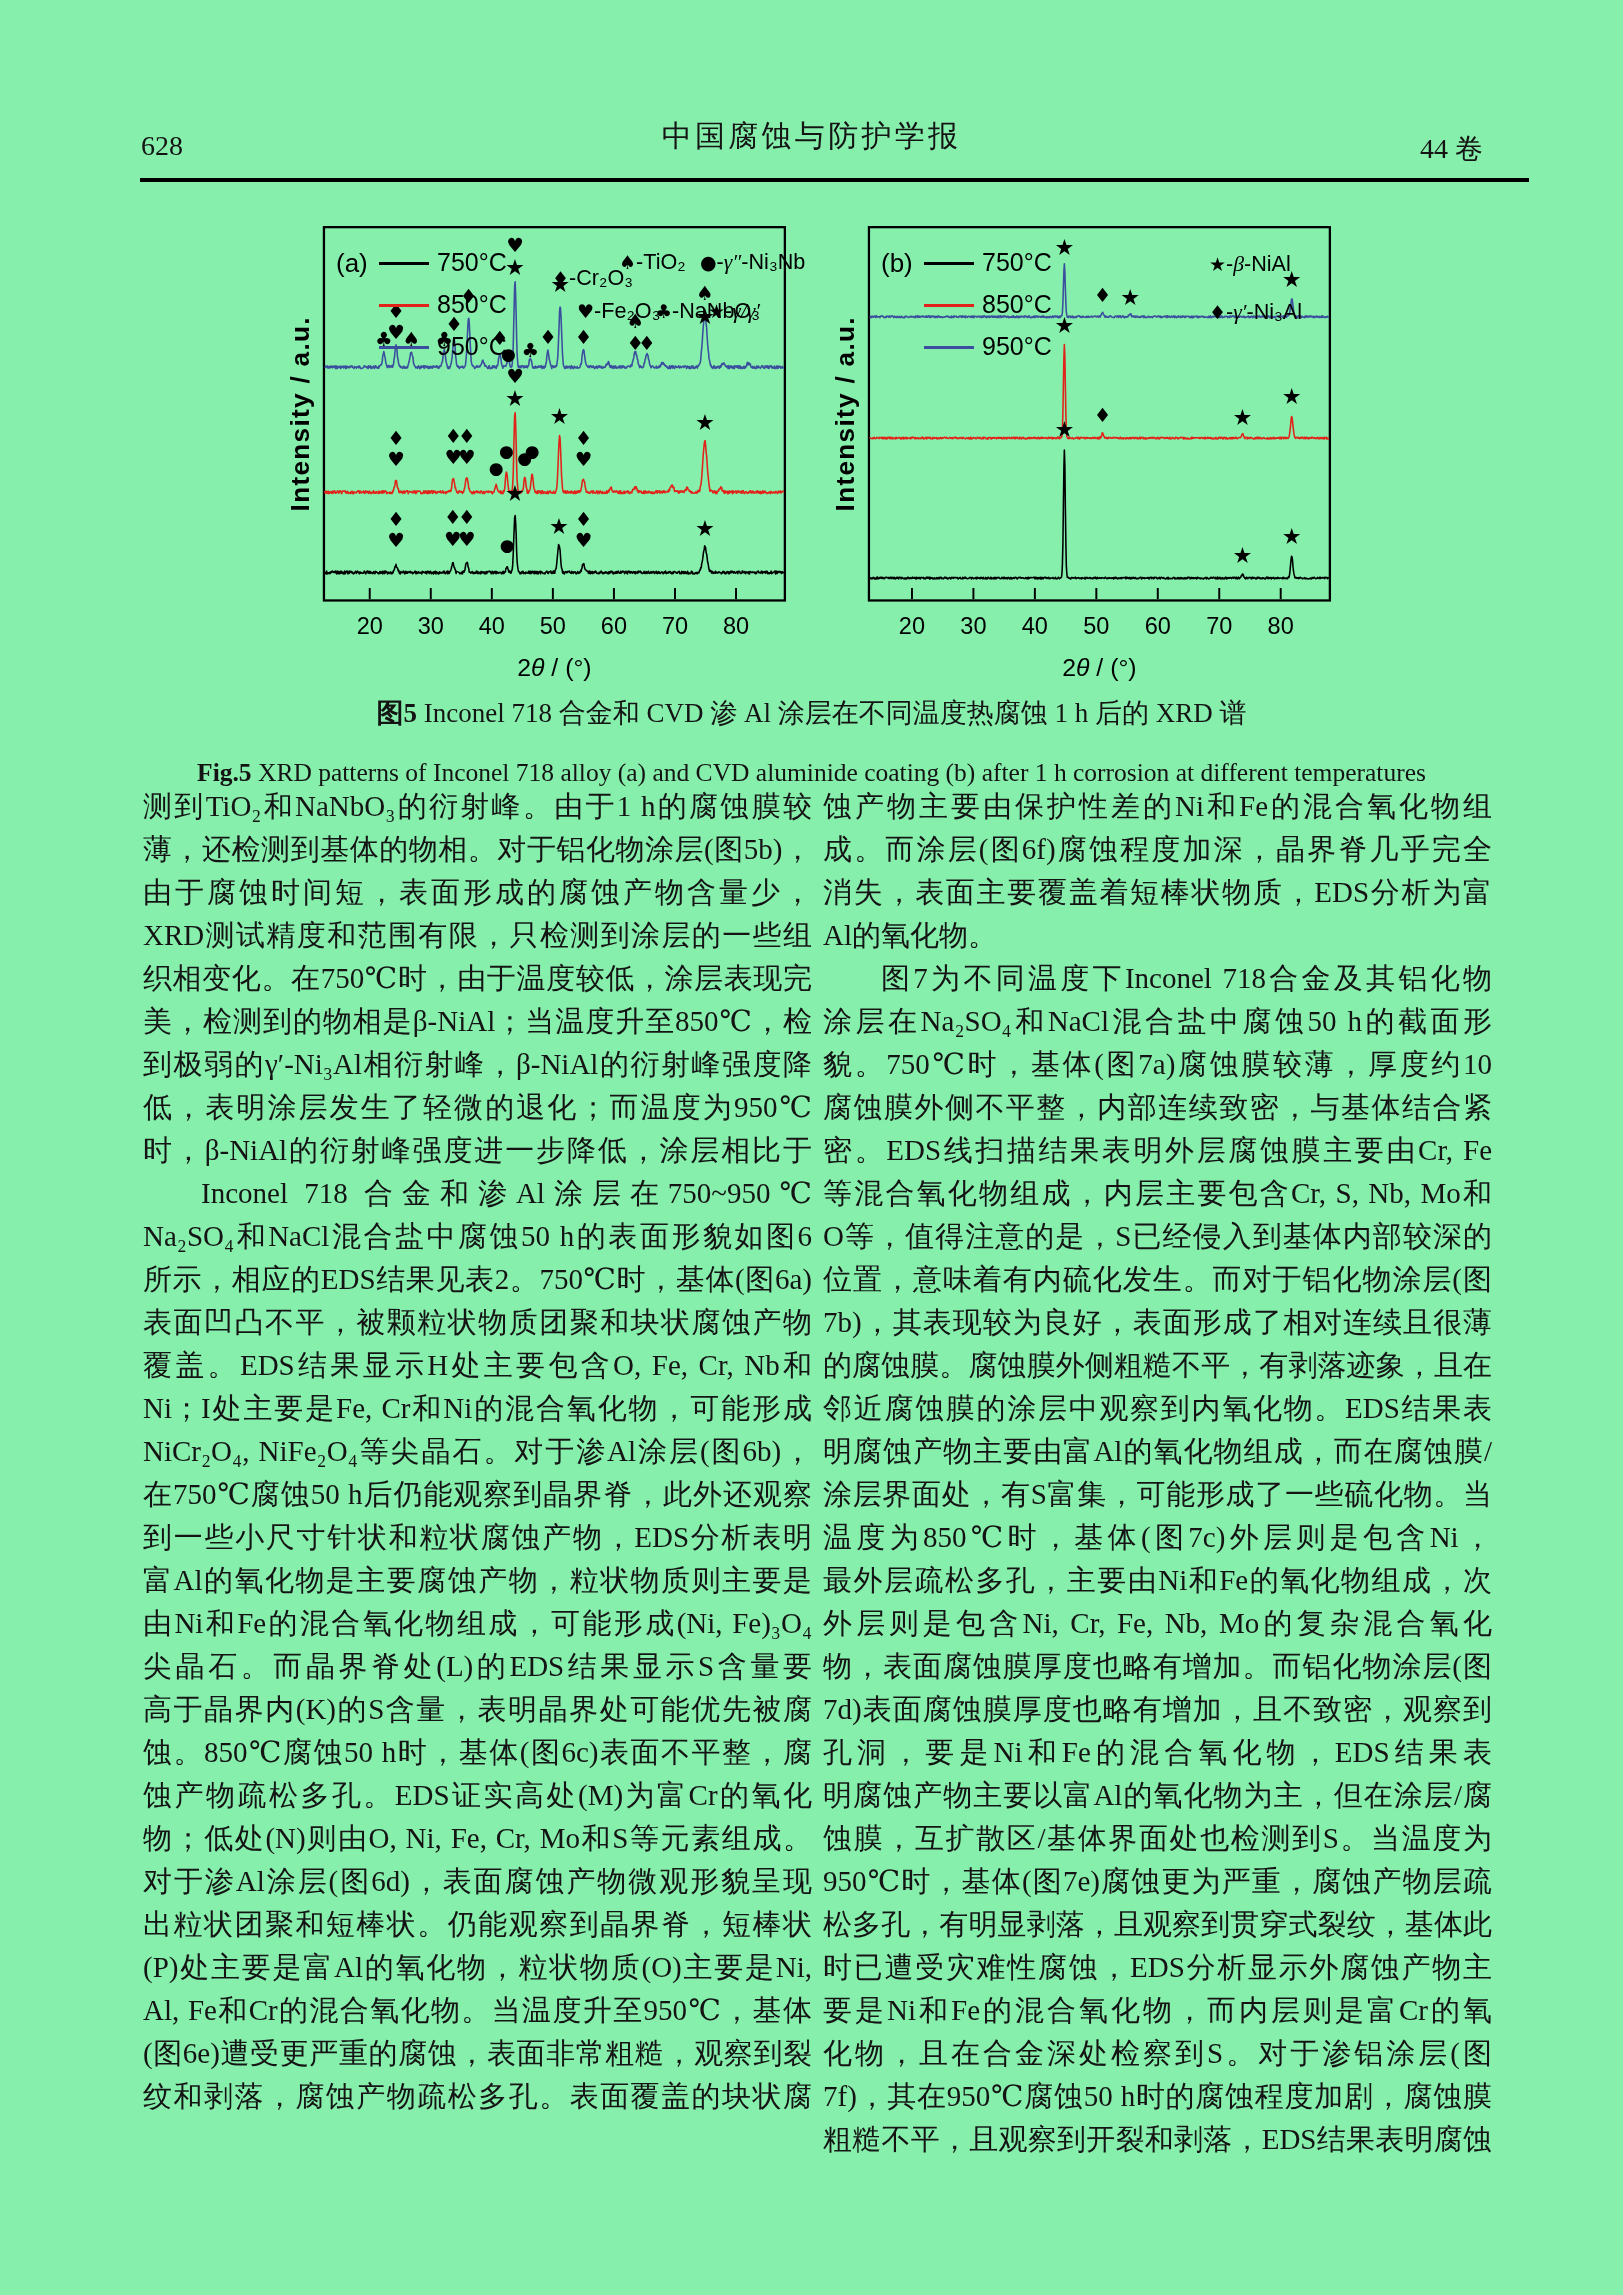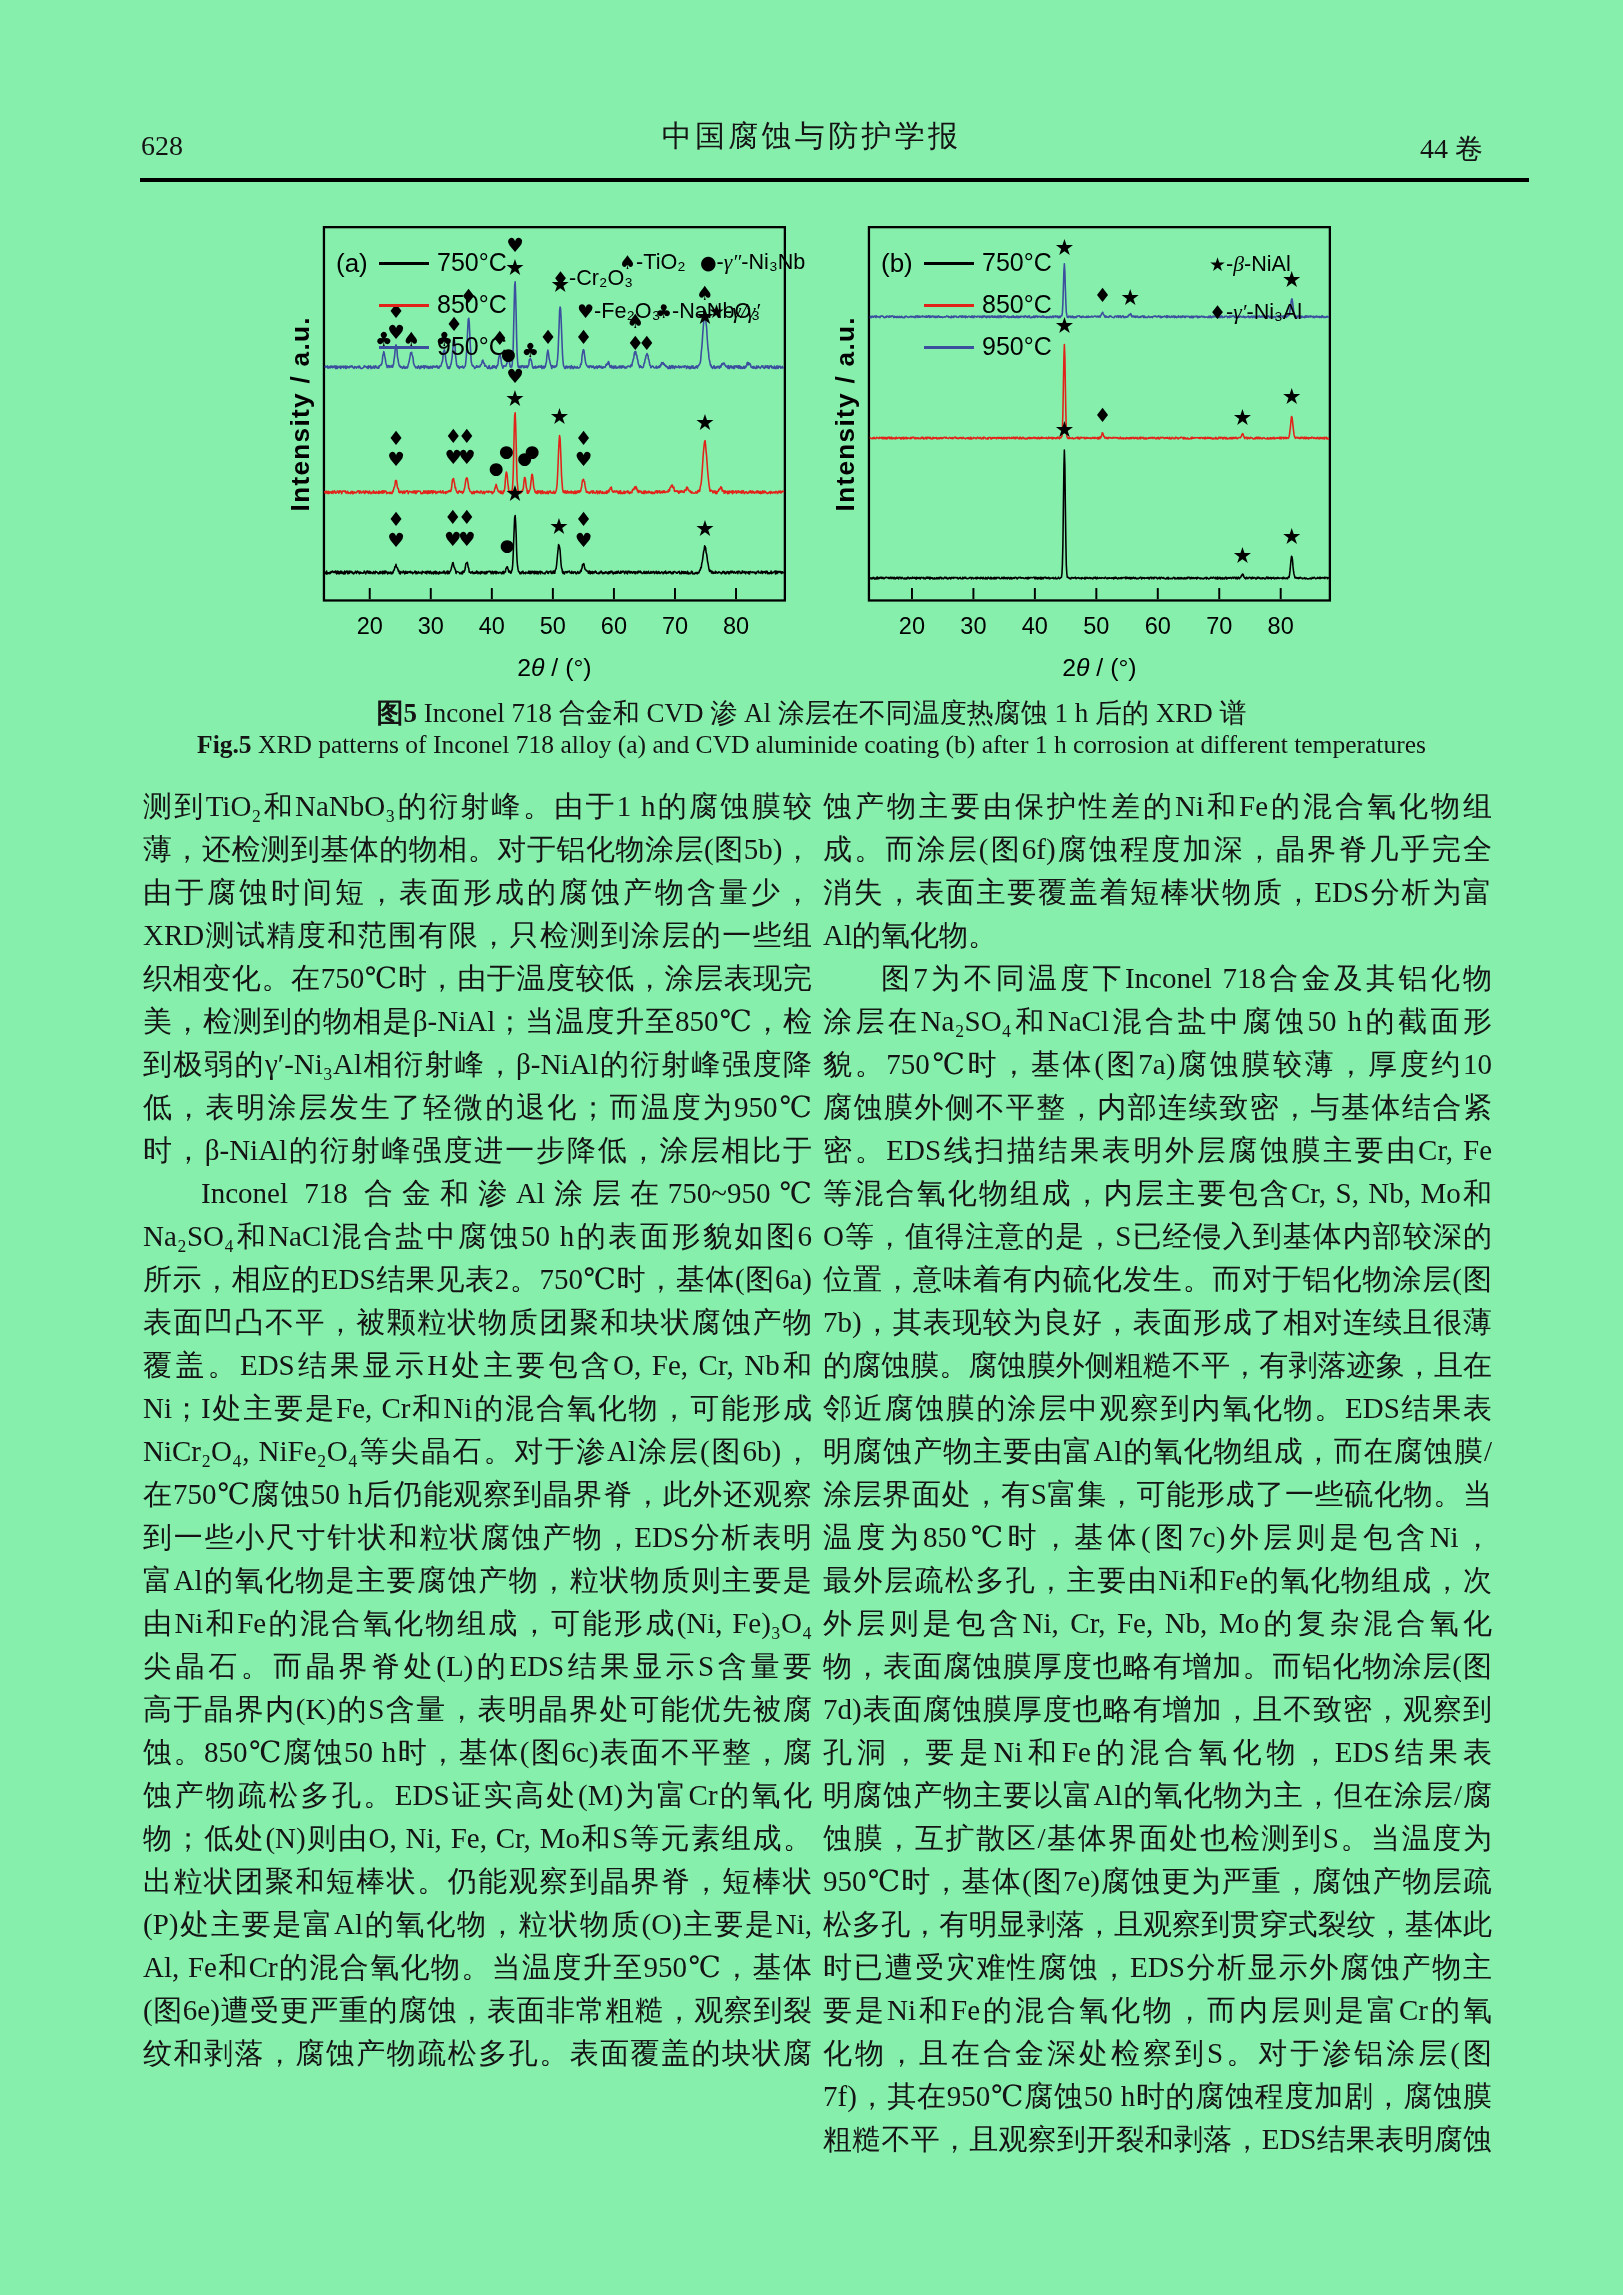--- a/index.html
+++ b/index.html
@@ -16,21 +16,21 @@
   .ovl{position:absolute;left:0;top:0;width:100%;height:100%;pointer-events:none;}
   .ovl>div{position:absolute;font-family:"Liberation Sans","DejaVu Sans",sans-serif;white-space:nowrap;color:#000;}
   .plabel{font-size:26px;}
   .lswatch{width:50px;height:3.3px;}
   .llabel{font-size:25px;}
   .pkey{font-size:21.6px;}
   .pkey .g{font-family:"DejaVu Sans",sans-serif;font-size:19px;}
   .pkey i{font-family:"Liberation Serif","DejaVu Serif",serif;}
   .cap{position:absolute;left:0;width:100%;text-align:center;}
   #cap-zh{top:695px;font-size:27px;}
-  #cap-en{top:730px;font-size:25.5px;}
+  #cap-en{top:758px;font-size:25.5px;}
   .col{position:absolute;top:785px;width:669px;font-size:29px;line-height:43px;}
   #col-left{left:143px;}
   #col-right{left:823px;}
   .line{text-align:justify;text-align-last:justify;height:43px;overflow:hidden;}
   .line.end{text-align-last:left;}
   .line.ind{padding-left:58px;}
 </style>
 </head>
 <body>
 
@@ -196,20 +196,21 @@
       <div class="line">NiCr₂O₄, NiFe₂O₄等尖晶石。对于渗Al涂层(图6b)，</div>
       <div class="line">在750℃腐蚀50 h后仍能观察到晶界脊，此外还观察</div>
       <div class="line">到一些小尺寸针状和粒状腐蚀产物，EDS分析表明</div>
       <div class="line">富Al的氧化物是主要腐蚀产物，粒状物质则主要是</div>
       <div class="line">由Ni和Fe的混合氧化物组成，可能形成(Ni, Fe)₃O₄</div>
       <div class="line">尖晶石。而晶界脊处(L)的EDS结果显示S含量要</div>
       <div class="line">高于晶界内(K)的S含量，表明晶界处可能优先被腐</div>
       <div class="line">蚀。850℃腐蚀50 h时，基体(图6c)表面不平整，腐</div>
       <div class="line">蚀产物疏松多孔。EDS证实高处(M)为富Cr的氧化</div>
       <div class="line">物；低处(N)则由O, Ni, Fe, Cr, Mo和S等元素组成。</div>
+      <div class="line">对于渗Al涂层(图6d)，表面腐蚀产物微观形貌呈现</div>
       <div class="line">出粒状团聚和短棒状。仍能观察到晶界脊，短棒状</div>
       <div class="line">(P)处主要是富Al的氧化物，粒状物质(O)主要是Ni,</div>
       <div class="line">Al, Fe和Cr的混合氧化物。当温度升至950℃，基体</div>
       <div class="line">(图6e)遭受更严重的腐蚀，表面非常粗糙，观察到裂</div>
       <div class="line">纹和剥落，腐蚀产物疏松多孔。表面覆盖的块状腐</div>
     </div>
   <div class="col" id="col-right">
       <div class="line">蚀产物主要由保护性差的Ni和Fe的混合氧化物组</div>
       <div class="line">成。而涂层(图6f)腐蚀程度加深，晶界脊几乎完全</div>
       <div class="line">消失，表面主要覆盖着短棒状物质，EDS分析为富</div>

